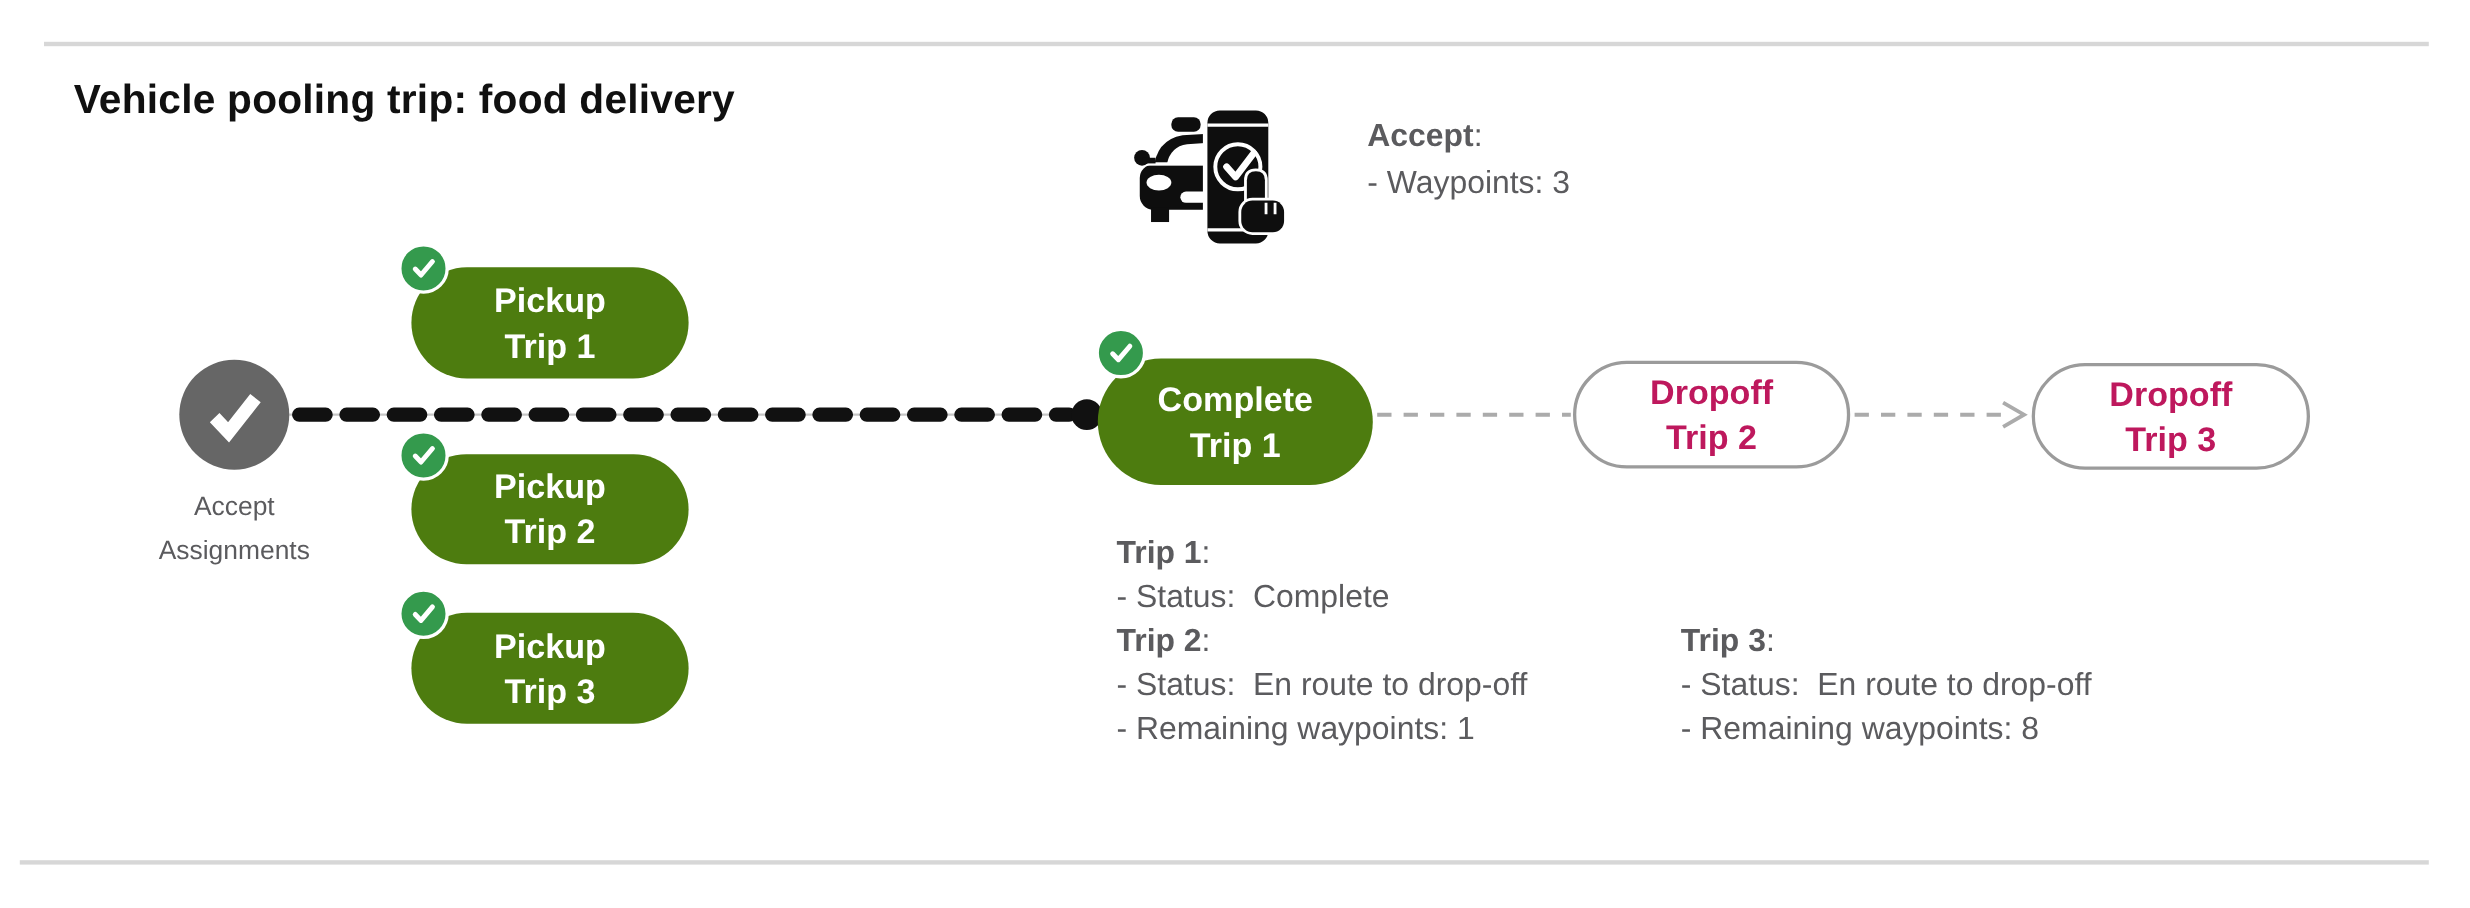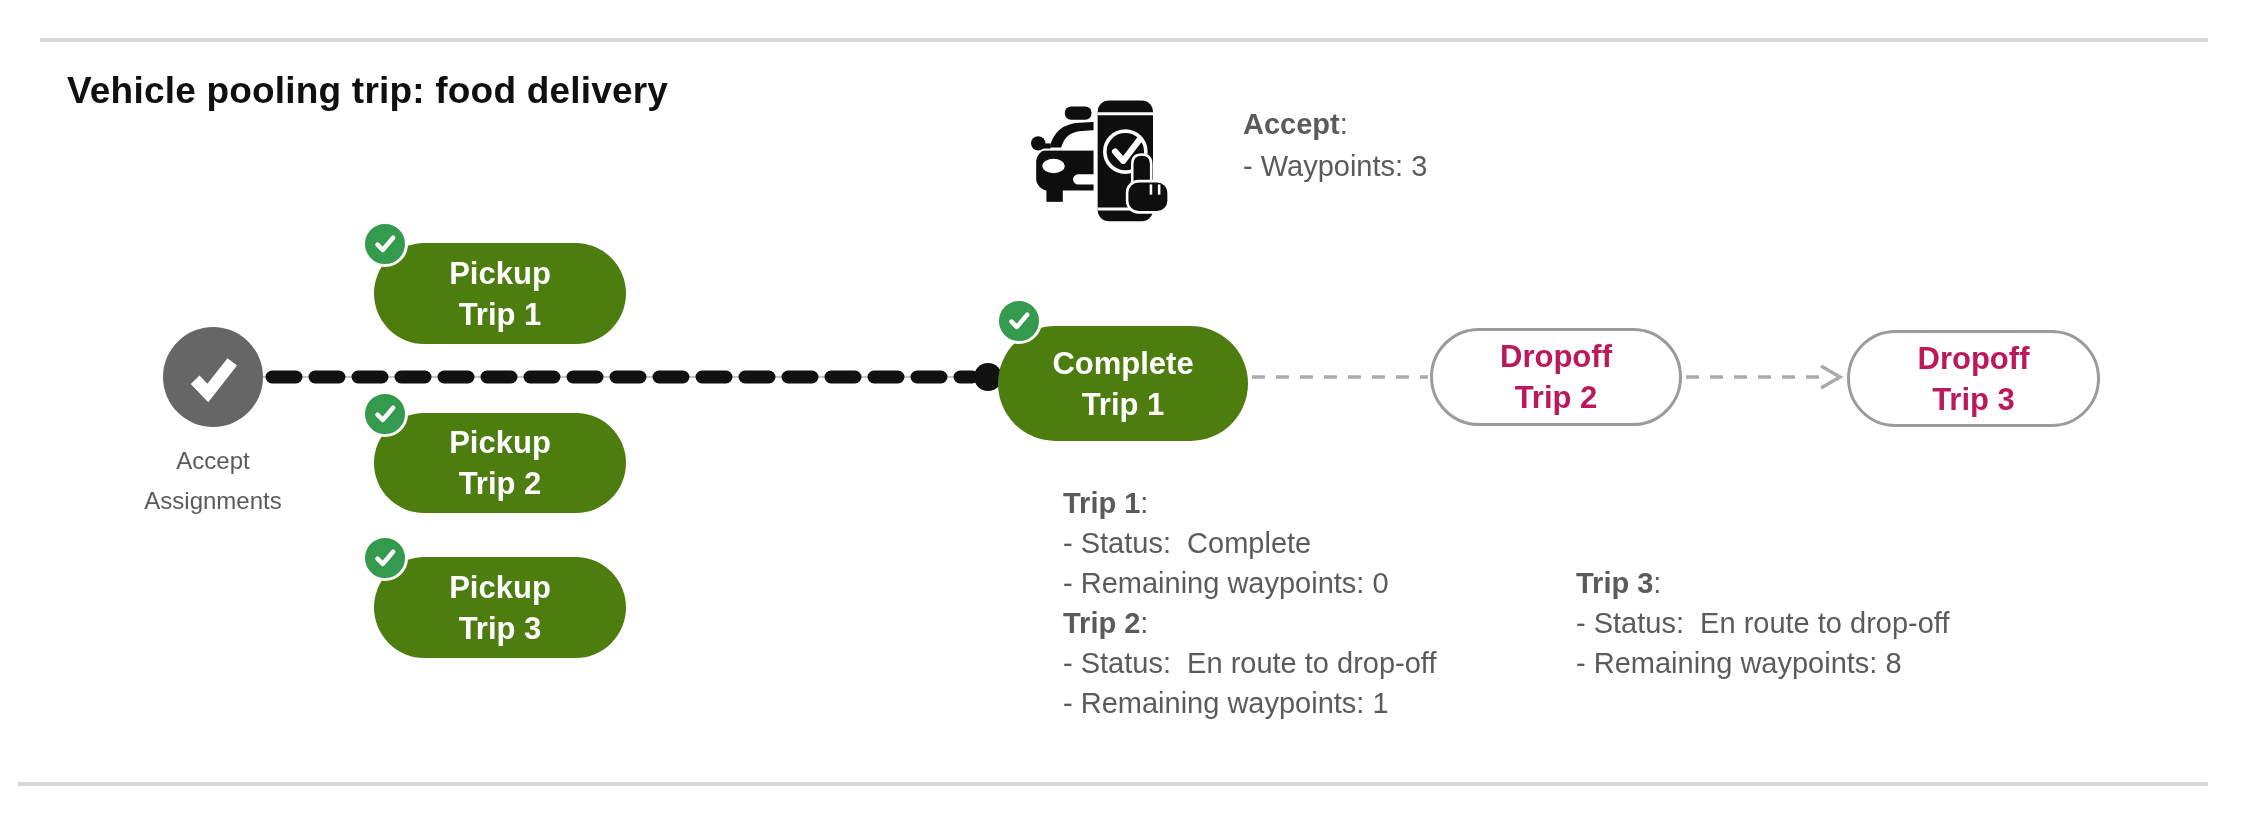--- a/index.html
+++ b/index.html
@@ -32,21 +32,21 @@
     position:absolute;left:163px;top:327px;width:100px;height:100px;border-radius:50%;
     background:#666666;display:flex;align-items:center;justify-content:center;
   }
   .start-node svg{width:66px;height:66px;display:block;}
   .start-label{
     position:absolute;left:63px;top:441px;width:300px;text-align:center;
     color:#5b5b5e;font-size:24px;line-height:40px;
   }
   .vehicle-icon{position:absolute;left:1030px;top:90px;width:164px;height:154px;}
   .vehicle-text{position:absolute;left:1243px;top:103px;color:#5b5b5e;font-size:29px;line-height:42px;}
-  .status-block{position:absolute;color:#5b5b5e;font-size:29px;line-height:40px;margin-left:48px;}
+  .status-block{position:absolute;color:#5b5b5e;font-size:29px;line-height:40px;}
   .status-block.left{left:1015px;top:483px;}
   .status-block.right{left:1528px;top:563px;}
   .status-head b{font-weight:bold;}
   .pre{white-space:pre-wrap;}
 </style>
 </head>
 <body>
 
 <div class="canvas">
 
@@ -152,21 +152,20 @@
   </div>
 
   <div class="pill outline" style="left:1847px;top:330px;width:253px;height:97px;">
     <span>Dropoff</span>
     <span>Trip 3</span>
   </div>
 
   <div class="status-block left">
     <div class="status-head"><b>Trip 1</b><span>:</span></div>
     <div class="pre">- Status:  Complete</div>
-    <div class="pre">- Remaining waypoints: 0</div>
     <div class="status-head"><b>Trip 2</b><span>:</span></div>
     <div class="pre">- Status:  En route to drop-off</div>
     <div class="pre">- Remaining waypoints: 1</div>
   </div>
 
   <div class="status-block right">
     <div class="status-head"><b>Trip 3</b><span>:</span></div>
     <div class="pre">- Status:  En route to drop-off</div>
     <div class="pre">- Remaining waypoints: 8</div>
   </div>

